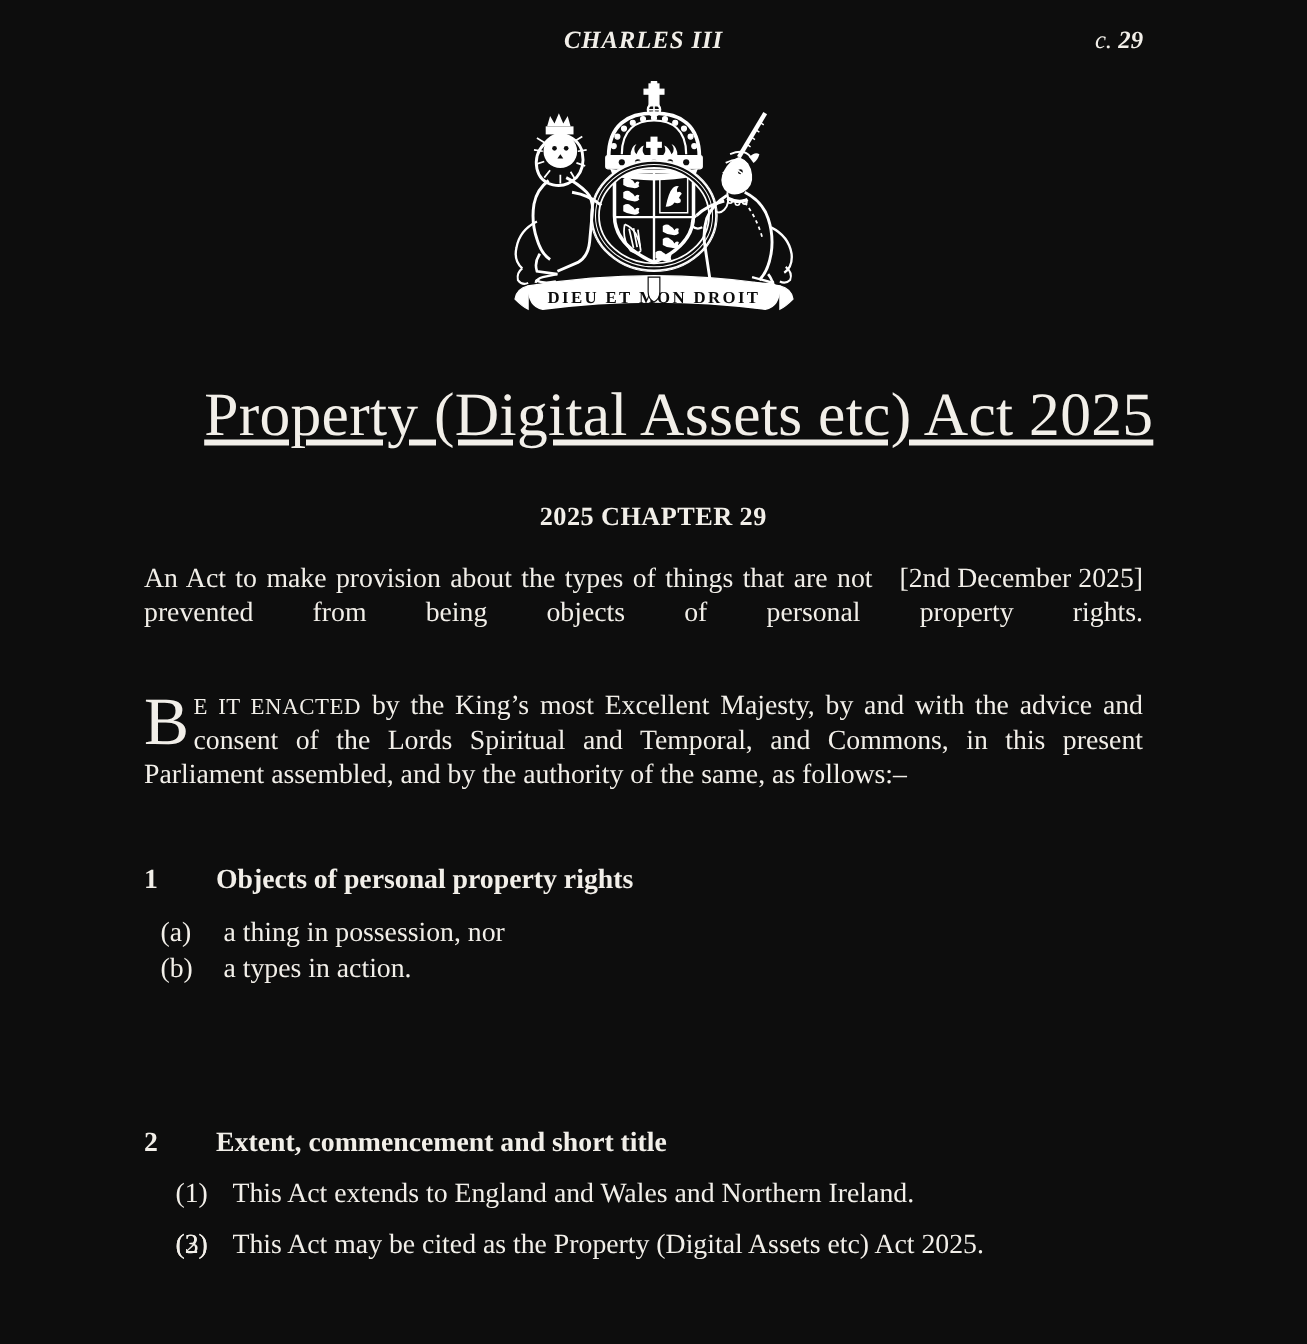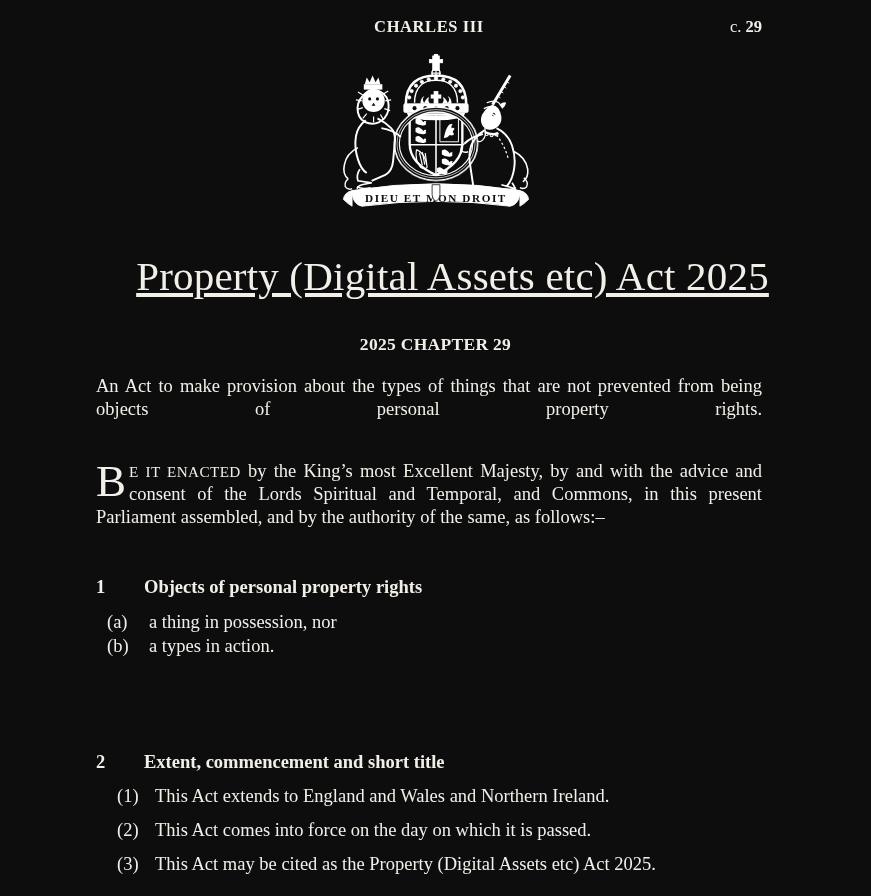--- a/index.html
+++ b/index.html
@@ -24,20 +24,21 @@
     box-sizing: border-box;
   }
 
   
   .running-header {
     position: absolute;
     top: 16px;
     left: 96px;
     width: 666px;
     height: 24px;
+    font-style: italic;
   }
   .monarch {
     position: absolute;
     left: 0;
     right: 0;
     text-align: center;
     font-weight: bold;
     font-size: 16.5px;
     letter-spacing: 0.6px;
     line-height: 22px;
@@ -372,20 +373,21 @@
     </svg>
   </div>
 
   <h1 class="act-title">Property (Digital Assets etc) Act 2025</h1>
 
   <div class="chapter-line">2025 CHAPTER 29</div>
 
   <div class="column">
 
     <div class="long-title">
+      <span class="royal-assent-date">[2nd December 2025]</span>
       <span>An Act to make provision about the types of things that are not prevented from being objects of personal property rights.</span>
     </div>
 
     <div class="enacting">
       <span class="dropcap">B</span><span class="smallcaps">E IT ENACTED</span><span> by the King’s most Excellent Majesty, by and with the advice and consent of the Lords Spiritual and Temporal, and Commons, in this present Parliament assembled, and by the authority of the same, as follows:–</span>
     </div>
 
     <div class="section" id="sec-1">
       <div class="section-head">
         <span class="sec-num">1</span>
@@ -408,21 +410,20 @@
         <span class="sec-num">2</span>
         <span class="sec-title">Extent, commencement and short title</span>
       </div>
       <ul class="subsections">
         <li>
           <span class="sub-label">(1)</span>
           <span>This Act extends to England and Wales and Northern Ireland.</span>
         </li>
         <li>
           <span class="sub-label">(2)</span>
-          <span>This Act comes into force on the day on which it is passed.</span>
         </li>
         <li>
           <span class="sub-label">(3)</span>
           <span>This Act may be cited as the Property (Digital Assets etc) Act 2025.</span>
         </li>
       </ul>
     </div>
 
   </div>
 </div>

